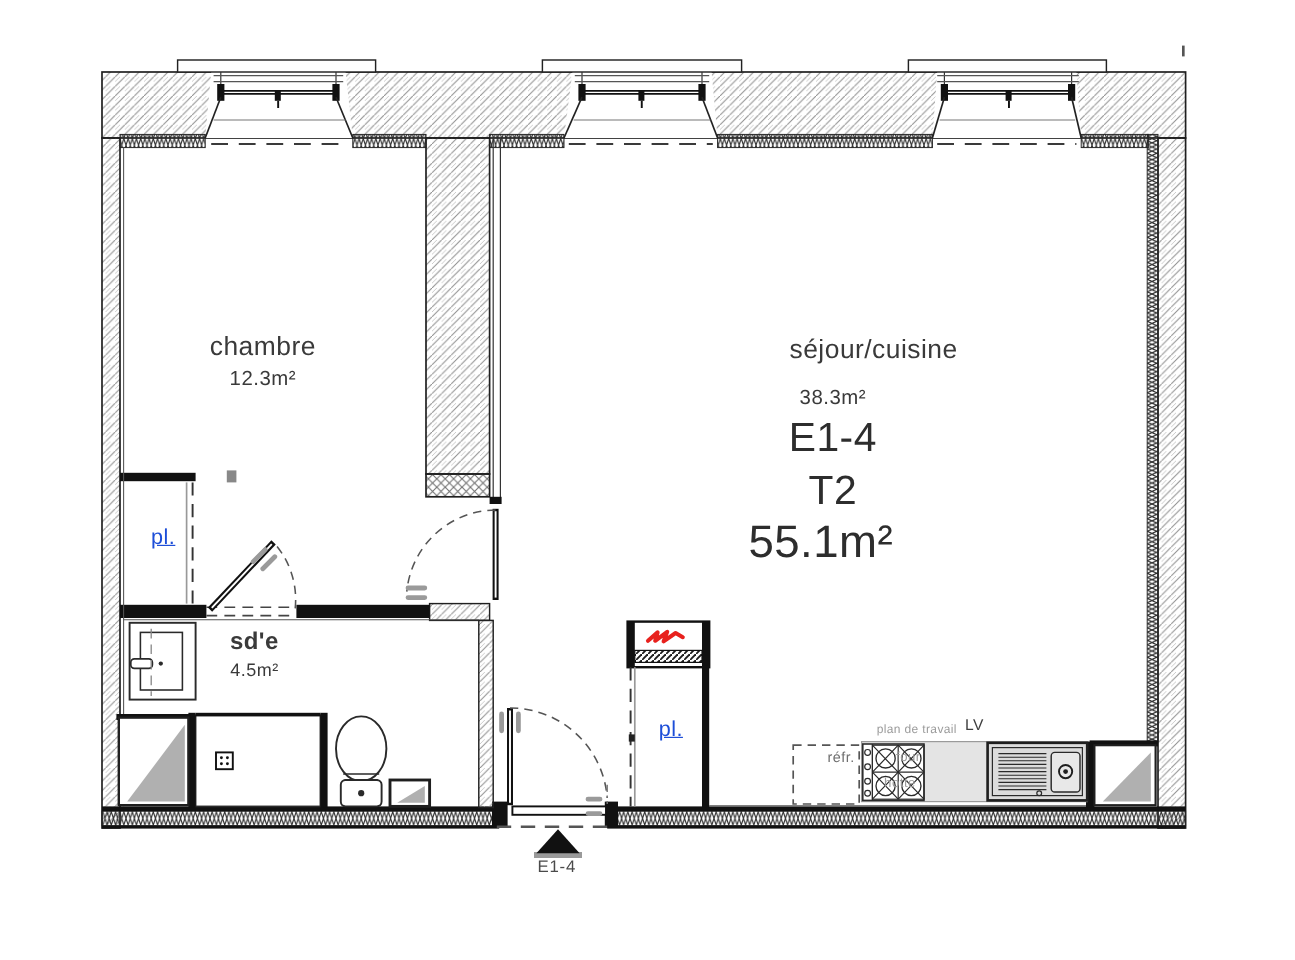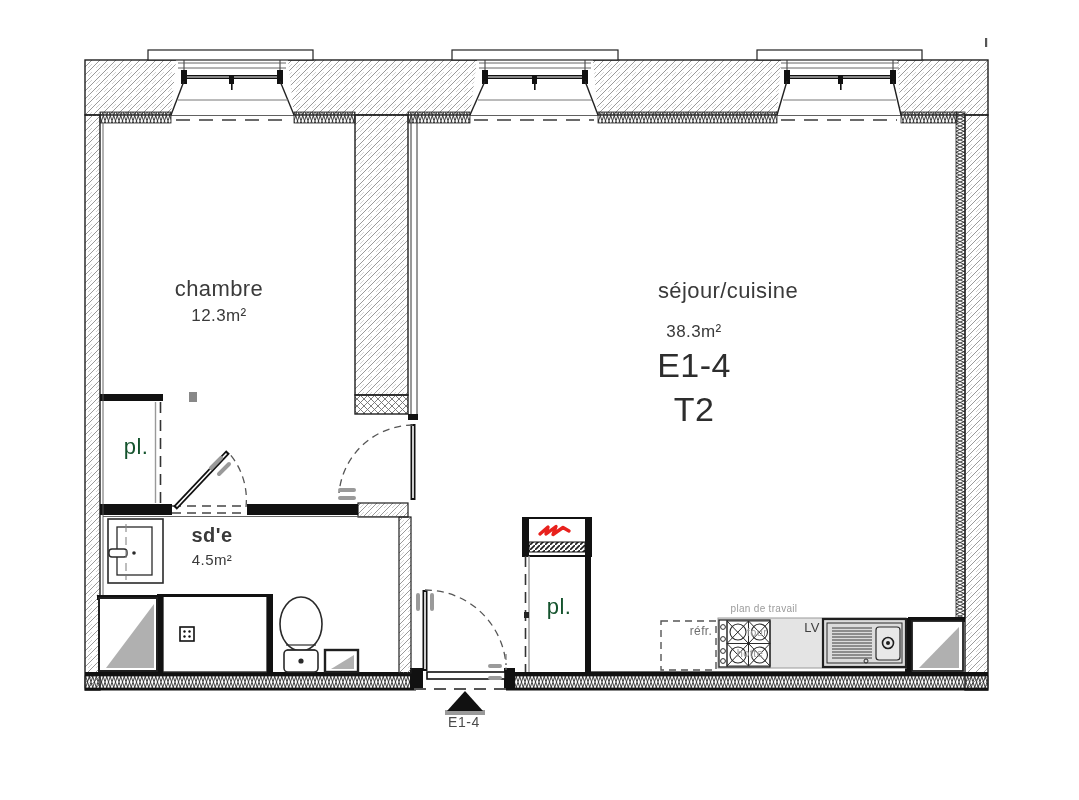--- a/index.html
+++ b/index.html
@@ -6,21 +6,21 @@
   #stage{position:relative;width:1079px;height:800px;background:#ffffff;overflow:hidden;
          font-family:"Liberation Sans", sans-serif;}
   #plan-svg{position:absolute;left:0;top:0;}
   .lbl{position:absolute;transform:translate(-50%,-50%);white-space:nowrap;
        color:#3a3a3a;letter-spacing:0.4px;line-height:1;}
   .room-name{font-size:22px;}
   .room-area{font-size:17px;}
   .unit-code{font-size:34px;color:#2d2d2d;}
   .unit-type{font-size:34px;color:#2d2d2d;}
   .unit-area{font-size:38px;color:#2d2d2d;}
-  .closet{font-size:22px;color:#14532d;}
+  .closet{font-size:18px;color:#1d4ed8;text-decoration:underline;}
   .small-room{font-size:20px;font-weight:bold;}
   .small-area{font-size:15px;}
   .kitchen-gray{font-size:10px;color:#9b9b9b;letter-spacing:0.3px;}
   .fridge-lbl{font-size:12px;color:#6e6e6e;}
   .appliance-gray{font-size:11px;color:#9b9b9b;}
   .lv-lbl{font-size:13px;color:#3f3f3f;}
   .entry-lbl{font-size:14px;color:#4a4a4a;letter-spacing:0.6px;}
 </style>
 </head>
 <body>
@@ -297,27 +297,28 @@
 </svg>
 
   <div class="lbl room-name" style="left:219px;top:289px;">chambre</div>
   <div class="lbl room-area" style="left:219px;top:315px;">12.3m²</div>
 
   <div class="lbl room-name" style="left:694px;top:291px;margin-left:34px;">séjour/cuisine</div>
   <div class="lbl room-area" style="left:694px;top:331px;">38.3m²</div>
 
   <div class="lbl unit-code" style="left:694px;top:365px;">E1-4</div>
   <div class="lbl unit-type" style="left:694px;top:409px;">T2</div>
+  <div class="lbl unit-area" style="left:684px;top:452px;">55.1m²</div>
 
   <div class="lbl closet" style="left:136px;top:447px;">pl.</div>
   <div class="lbl closet" style="left:559px;top:607px;">pl.</div>
 
   <div class="lbl small-room" style="left:212px;top:535px;">sd'e</div>
   <div class="lbl small-area" style="left:212px;top:559px;">4.5m²</div>
 
   <div class="lbl kitchen-gray" style="left:764px;top:609px;">plan de travail</div>
   <div class="lbl fridge-lbl" style="left:701px;top:631px;">réfr.</div>
   <div class="lbl appliance-gray" style="left:757px;top:632px;">four</div>
   <div class="lbl appliance-gray" style="left:750px;top:653px;">hotte</div>
-  <div class="lbl lv-lbl" style="left:812px;top:627px;">LV</div>
+  <div class="lbl lv-lbl" style="left:812px;top:604px;">LV</div>
 
   <div class="lbl entry-lbl" style="left:464px;top:722px;">E1-4</div>
 </div>
 
 </body></html>

